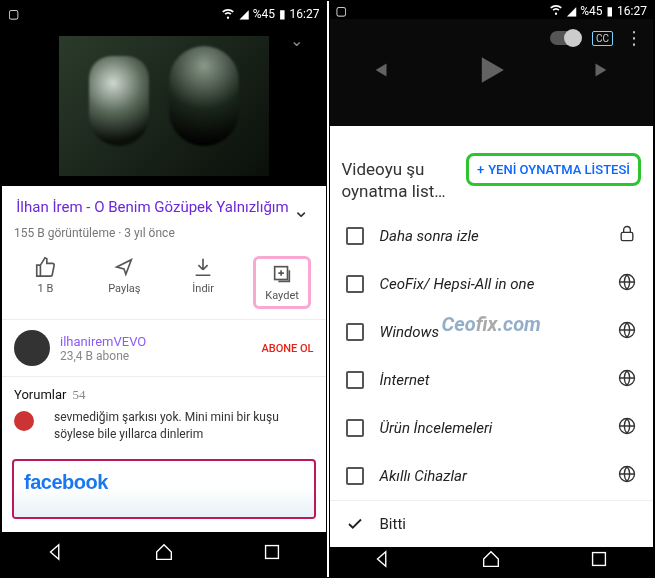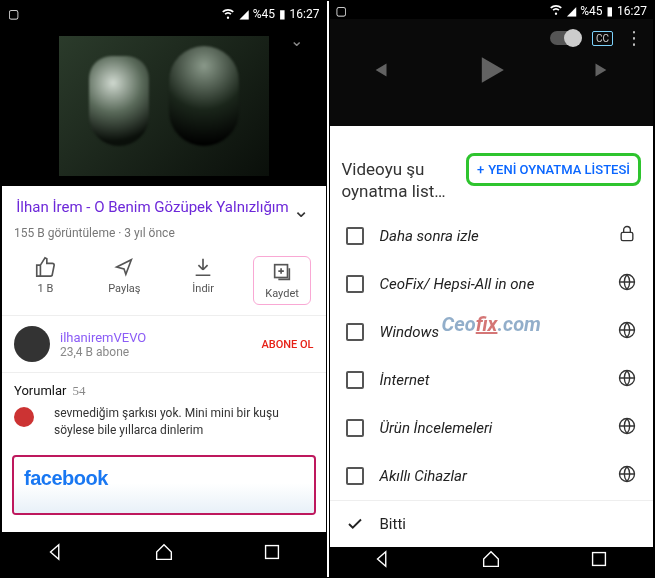--- a/index.html
+++ b/index.html
@@ -12,21 +12,21 @@
 .video .still{width:210px;height:140px;background:linear-gradient(135deg,#2b3b2b,#0a0f0a);position:relative;}
 .video .still::before{content:"";position:absolute;left:30px;top:20px;width:60px;height:90px;background:radial-gradient(circle at 40% 30%,#cfd8cf 0%,#5a6a5a 40%,#0a0f0a 80%);border-radius:30px 30px 40px 40px;filter:blur(1px);}
 .video .still::after{content:"";position:absolute;right:30px;top:10px;width:70px;height:100px;background:radial-gradient(circle at 50% 20%,#8a998a 0%,#1a251a 50%,#000 90%);border-radius:35px;filter:blur(1px);}
 .title-row{display:flex;padding:12px 12px 4px;align-items:flex-start;}
 .title{font-size:15px;line-height:1.3;color:#6d28d9;flex:1;text-align:right;}
 .chev{font-size:20px;color:#333;padding:0 4px;}
 .meta{font-size:12px;color:#777;padding:0 12px 10px;}
 .actions{display:flex;justify-content:space-around;padding:6px 4px 10px;border-bottom:1px solid #eee;}
 .action{display:flex;flex-direction:column;align-items:center;gap:4px;font-size:11px;color:#555;width:58px;}
 .action svg{width:22px;height:22px;}
-.save-hl{border:1px solid #f9a8d4;border-radius:6px;padding:4px 2px;}
+.save-hl{border:3px solid #f9a8d4;border-radius:6px;padding:4px 2px;}
 .channel{display:flex;align-items:center;padding:10px 12px;gap:10px;border-bottom:1px solid #eee;}
 .avatar{width:36px;height:36px;border-radius:50%;background:#333;}
 .chinfo{flex:1;}
 .chname{font-size:13px;color:#8b5cf6;}
 .chsubs{font-size:12px;color:#888;}
 .subscribe{color:#e62117;font-size:11px;font-weight:500;}
 .comments-hdr{padding:10px 12px 6px;font-size:13px;color:#111;}
 .comments-hdr .cnt{color:#888;margin-left:6px;font-family:Liberation Serif, serif;}
 .comment{display:flex;gap:20px;padding:0 12px 10px;font-size:12px;color:#333;line-height:1.4;}
 .comment .cav{width:20px;height:20px;border-radius:50%;background:#c33;flex-shrink:0;margin-top:2px;}
@@ -48,21 +48,21 @@
 .sheet-hdr{display:flex;align-items:center;padding:12px 12px 10px;gap:8px;}
 .sheet-title{font-size:17px;color:#333;line-height:1.3;flex:1;margin-top:20px;}
 .new-pl{color:#0a66ff;font-size:13px;font-weight:500;display:flex;align-items:center;gap:4px;border:3px solid #2ec42e;border-radius:8px;padding:6px 8px;}
 .pl-item{display:flex;align-items:center;padding:12px 16px;gap:16px;font-size:15px;color:#222;font-style:italic;}
 .pl-item .cb{width:18px;height:18px;border:2px solid #555;border-radius:2px;flex-shrink:0;}
 .pl-item .priv{margin-left:auto;}
 .pl-item .priv svg{width:20px;height:20px;}
 .done{display:flex;align-items:center;padding:14px 16px;gap:16px;font-size:15px;color:#222;border-top:1px solid #eee;}
 .done .chk{width:18px;height:18px;display:flex;align-items:center;justify-content:center;}
 .watermark{position:absolute;top:310px;left:50%;transform:translateX(-50%);font-size:20px;font-style:italic;font-weight:700;color:#4a7aa8;opacity:0.6;font-family:Georgia,serif;pointer-events:none;z-index:10;}
-.watermark .fix{color:#b91c1c;text-decoration:underline;}
+.watermark .fix{color:#737373;}
 </style>
 </head>
 <body>
 
 <div class="wrap">
 
   <div class="phone">
     <div class="statusbar">
       <span class="left">▢</span>
       <span>

